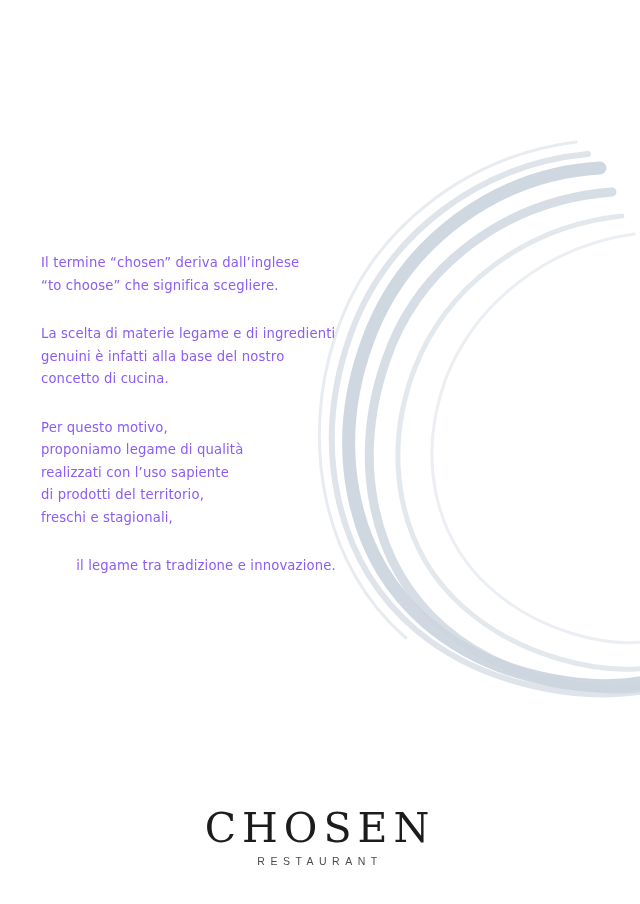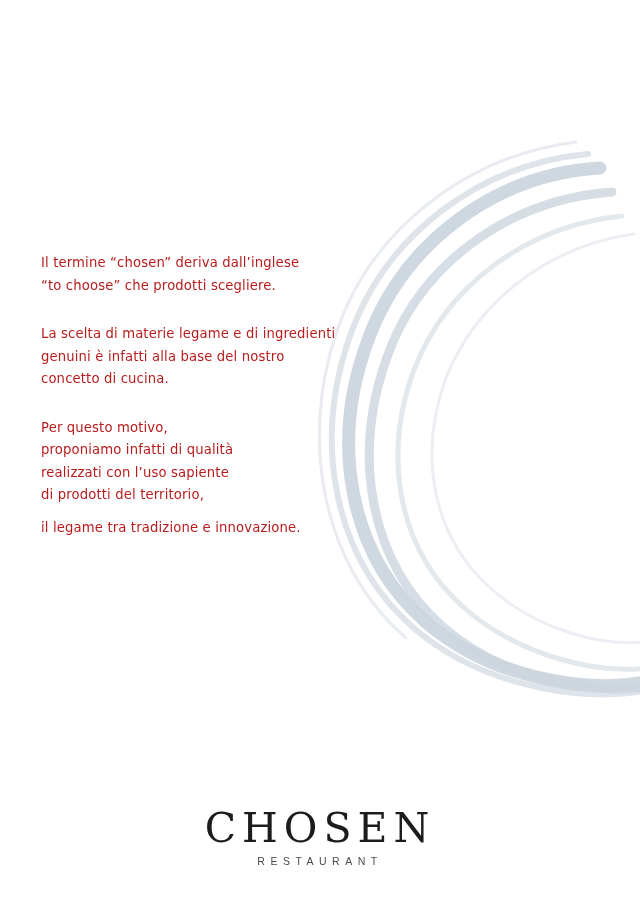--- a/index.html
+++ b/index.html
@@ -36,28 +36,29 @@
   .para {
     margin: 0 0 26px 0;
   }
   .para:last-child {
     margin-bottom: 0;
   }
   .line {
     font-size: 13.2px;
     line-height: 22.5px;
     letter-spacing: 0.15px;
-    color: #b91c1c;
+    color: #8b5cf6;
     white-space: nowrap;
   }
   .para.tight {
     margin-bottom: 4px;
   }
   .para.spaced-top {
-    margin-top: 10px;
+    margin-top: 26px;
+    text-align: center;
   }
 
   
   #logo {
     position: absolute;
     left: 0;
     right: 0;
     bottom: 38px;
     text-align: center;
   }
@@ -92,34 +93,35 @@
       <path d="M276 12 C 166 26, 70 100, 36 204 C 0 310, 22 436, 106 508" stroke-width="3" opacity="0.45"></path>
       <path d="M334 104 C 248 116, 176 172, 146 248 C 118 324, 132 404, 188 456 C 238 502, 304 516, 344 512" stroke-width="3" opacity="0.4"></path>
     </g>
   </svg>
 </div>
 
 <div id="copy">
 
   <div class="para">
     <div class="line">Il termine “chosen” deriva dall’inglese</div>
-    <div class="line">“to choose” che prodotti scegliere.</div>
+    <div class="line">“to choose” che significa scegliere.</div>
   </div>
 
   <div class="para">
     <div class="line">La scelta di materie legame e di ingredienti</div>
     <div class="line">genuini è infatti alla base del nostro</div>
     <div class="line">concetto di cucina.</div>
   </div>
 
   <div class="para tight">
     <div class="line">Per questo motivo,</div>
-    <div class="line">proponiamo infatti di qualità</div>
+    <div class="line">proponiamo legame di qualità</div>
     <div class="line">realizzati con l’uso sapiente</div>
     <div class="line">di prodotti del territorio,</div>
+    <div class="line">freschi e stagionali,</div>
   </div>
 
   <div class="para spaced-top">
     <div class="line">il legame tra tradizione e innovazione.</div>
   </div>
 
 </div>
 
 <div id="logo">
   <div id="logo-word">CHOSEN</div>

